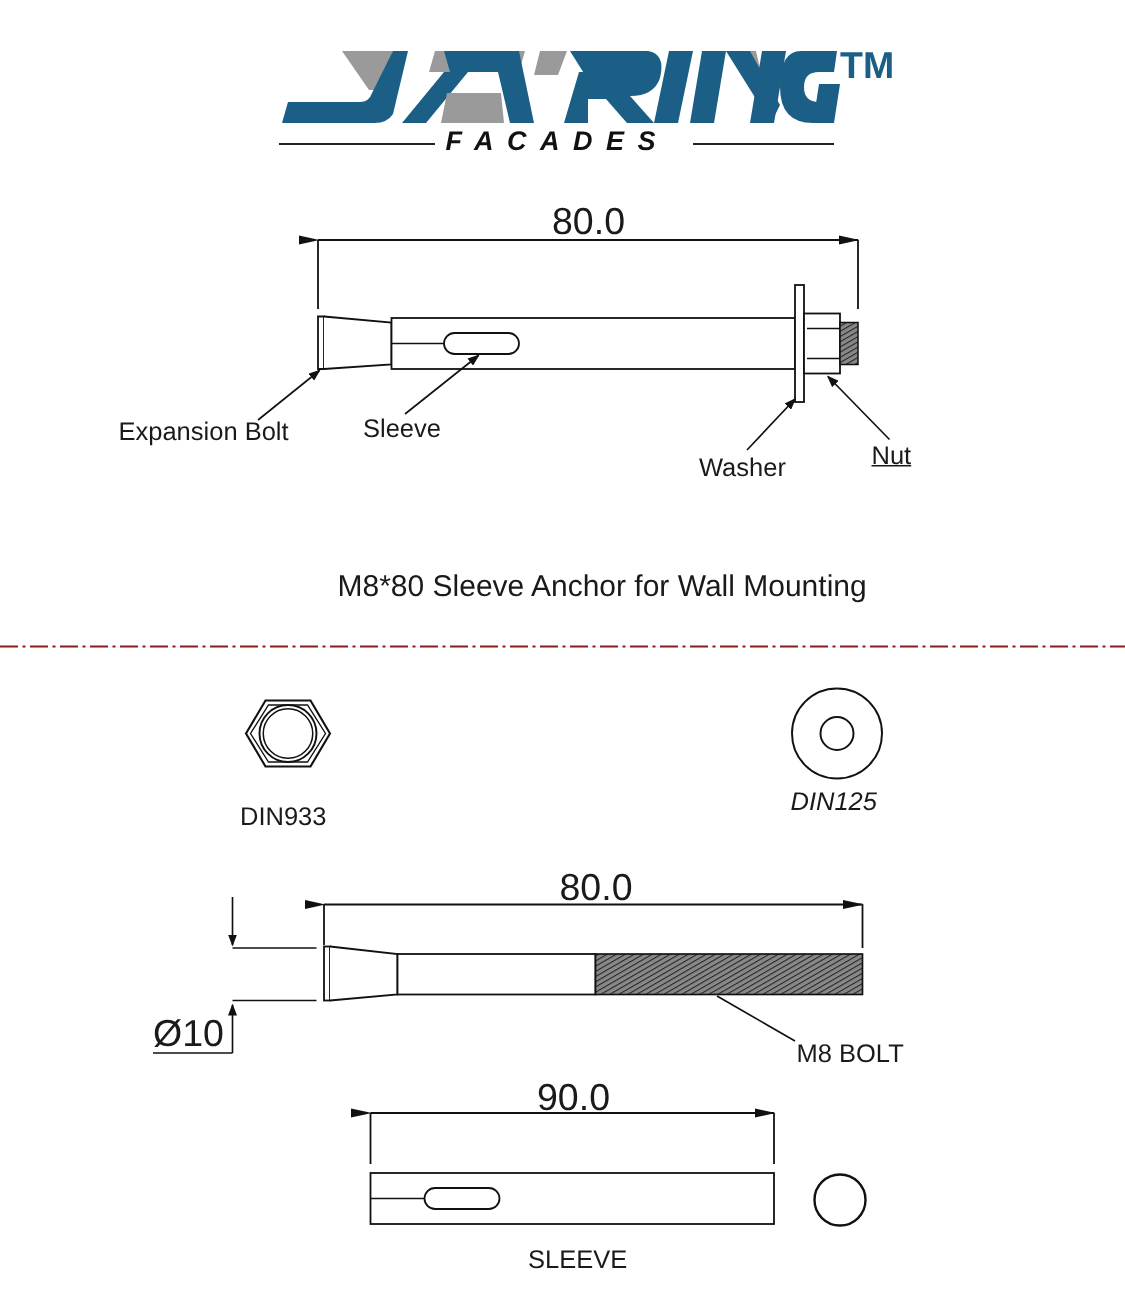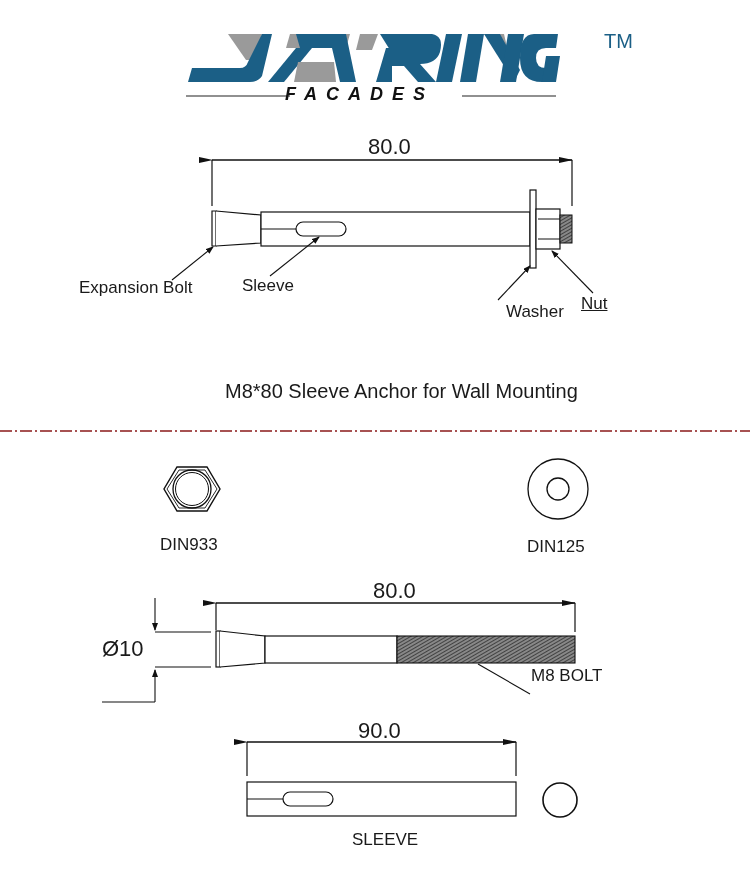--- a/index.html
+++ b/index.html
@@ -1,23 +1,23 @@
 <!DOCTYPE html>
 <html><head>
 <meta charset="utf-8">
 <style>
   html, body { margin: 0; padding: 0; background: #ffffff; }
   body { width: 750px; height: 870px; position: relative; overflow: hidden;
          font-family: "Liberation Sans", sans-serif; color: #1a1a1a; }
   svg.canvas { position: absolute; left: 0; top: 0; width: 750px; height: 870px; }
   .lbl { position: absolute; font-family: "Liberation Sans", sans-serif; white-space: nowrap; color: #1a1a1a; }
-  .dim { font-size: 22px; }
+  .dim { font-size: 25px; }
   .part { font-size: 17px; }
   .caption { font-size: 20px; }
-  .tm { position: absolute; font-family: "Liberation Sans", sans-serif; font-weight: normal; font-size: 20px; color: #1b5f86; margin-left: 44px; }
+  .tm { position: absolute; font-family: "Liberation Sans", sans-serif; font-weight: bold; font-size: 25px; color: #1b5f86; }
   .logo-word { position: absolute; font-family: "Liberation Sans", sans-serif; font-weight: bold; font-style: italic;
                font-size: 18px; letter-spacing: 9px; color: #111; }
 </style>
 </head>
 <body>
 
 <svg class="canvas" viewBox="0 0 750 870" xmlns="http://www.w3.org/2000/svg">
   <defs>
     <marker id="arr" markerWidth="14" markerHeight="8" refX="13" refY="4" orient="auto" markerUnits="userSpaceOnUse">
       <path d="M0,1 L14,4 L0,7 Z" fill="#111"></path>
@@ -126,30 +126,30 @@
     <line x1="516" y1="742" x2="516" y2="776" stroke="#111" stroke-width="1.2"></line>
     <line x1="247" y1="742" x2="516" y2="742" stroke="#111" stroke-width="1.3" marker-start="url(#arr)" marker-end="url(#arr)"></line>
     <rect x="247" y="782" width="269" height="34" fill="#fff" stroke="#111" stroke-width="1.2"></rect>
     <line x1="247" y1="799" x2="283" y2="799" stroke="#111" stroke-width="1.1"></line>
     <rect x="283" y="792" width="50" height="14" rx="7" fill="#fff" stroke="#111" stroke-width="1.2"></rect>
     <circle cx="560" cy="800" r="17" fill="#fff" stroke="#111" stroke-width="1.6"></circle>
   </g>
 </svg>
 
 <div class="tm" style="left:560px; top:30px;">TM</div>
-<div class="logo-word" style="left:285px; top:84px;">FACADES</div>
+<div class="logo-word" style="left:297px; top:84px;">FACADES</div>
 
 <div class="lbl dim" style="left:368px; top:134px;">80.0</div>
 <div class="lbl part" style="left:79px; top:278px;">Expansion Bolt</div>
 <div class="lbl part" style="left:242px; top:276px;">Sleeve</div>
-<div class="lbl part" style="left:466px; top:302px;margin-left:40px;">Washer</div>
+<div class="lbl part" style="left:466px; top:302px;">Washer</div>
 <div class="lbl part" style="left:581px; top:294px;text-decoration:underline;">Nut</div>
 <div class="lbl caption" style="left:225px; top:380px;">M8*80 Sleeve Anchor for Wall Mounting</div>
 
 <div class="lbl part" style="left:160px; top:535px;">DIN933</div>
-<div class="lbl part" style="left:527px; top:537px;">DIN125</div>
+<div class="lbl part" style="left:527px; top:525px;font-style:italic;">DIN125</div>
 
 <div class="lbl dim" style="left:373px; top:578px;">80.0</div>
-<div class="lbl dim" style="left:102px; top:636px;">Ø10</div>
-<div class="lbl part" style="left:531px; top:666px;">M8 BOLT</div>
+<div class="lbl dim" style="left:102px; top:675px;">Ø10</div>
+<div class="lbl part" style="left:531px; top:693px;">M8 BOLT</div>
 
 <div class="lbl dim" style="left:358px; top:718px;">90.0</div>
 <div class="lbl part" style="left:352px; top:830px;">SLEEVE</div>
 
 </body></html>

